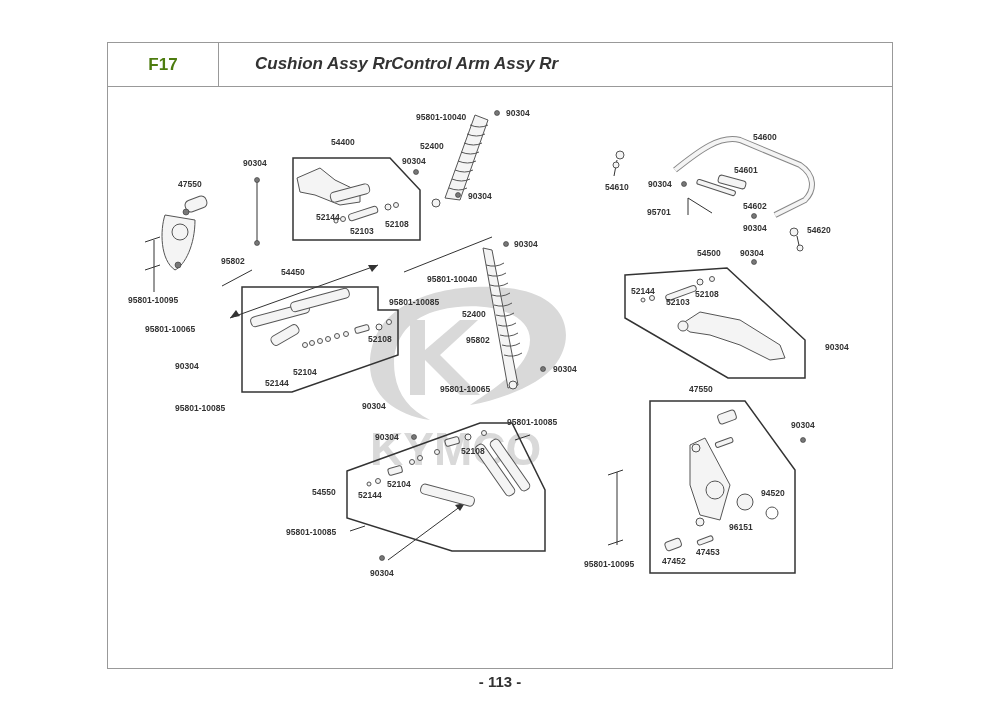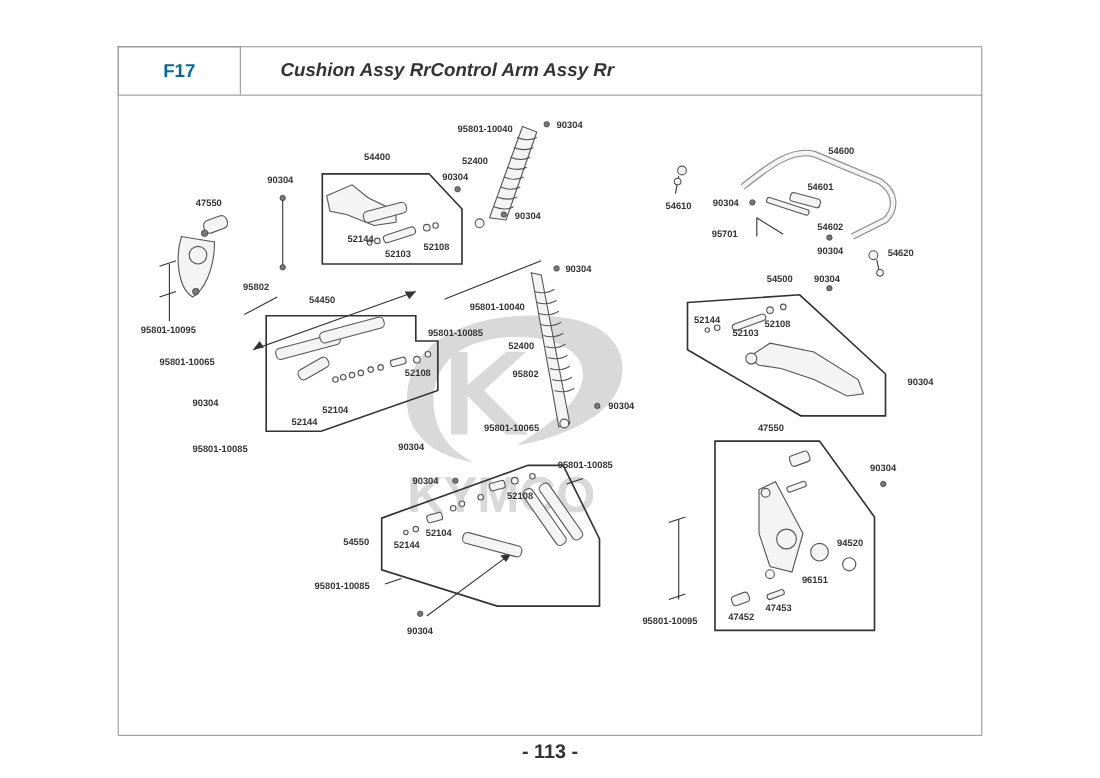--- a/index.html
+++ b/index.html
@@ -1,21 +1,21 @@
 <!DOCTYPE html>
 <html><head>
 <meta charset="utf-8">
 <style>
   html,body{margin:0;padding:0;background:#fff;}
   body{width:1000px;height:707px;position:relative;overflow:hidden;font-family:"Liberation Sans",sans-serif;color:#333;}
   .frame{position:absolute;left:107px;top:42px;width:786px;height:627px;border:1px solid #999;box-sizing:border-box;}
-  .hdr-code{position:absolute;left:107px;top:42px;width:112px;height:44px;border:1px solid #999;border-bottom:none;box-sizing:border-box;display:flex;align-items:center;justify-content:center;font-weight:bold;font-size:17px;color:#0369a1;}
+  .hdr-code{position:absolute;left:107px;top:42px;width:112px;height:44px;border:1px solid #999;border-bottom:none;box-sizing:border-box;display:flex;align-items:center;justify-content:center;font-weight:bold;font-size:17px;color:#4d7c0f;}
   .hdr-title{position:absolute;left:255px;top:54px;font-weight:bold;font-size:17px;color:#333;font-style:italic;}
   .hdr-line{position:absolute;left:107px;top:86px;width:786px;height:1px;background:#999;}
-  .page-no{position:absolute;left:0;width:1000px;top:673px;text-align:center;font-weight:bold;font-size:18px;color:#333;}
+  .page-no{position:absolute;left:0;width:1000px;top:673px;text-align:center;font-weight:bold;font-size:15px;color:#333;}
   svg.diagram{position:absolute;left:0;top:0;}
   .lbl{font-family:"Liberation Sans",sans-serif;font-size:8.5px;font-weight:bold;fill:#333;}
   .wm{fill:#d9d9d9;}
   .box{fill:none;stroke:#333;stroke-width:1.5;}
   .part{fill:#f4f4f4;stroke:#555;stroke-width:1;}
   .ln{stroke:#333;stroke-width:1;fill:none;}
   .nut{fill:#777;stroke:#333;stroke-width:.6;}
 </style>
 </head>
 <body>

